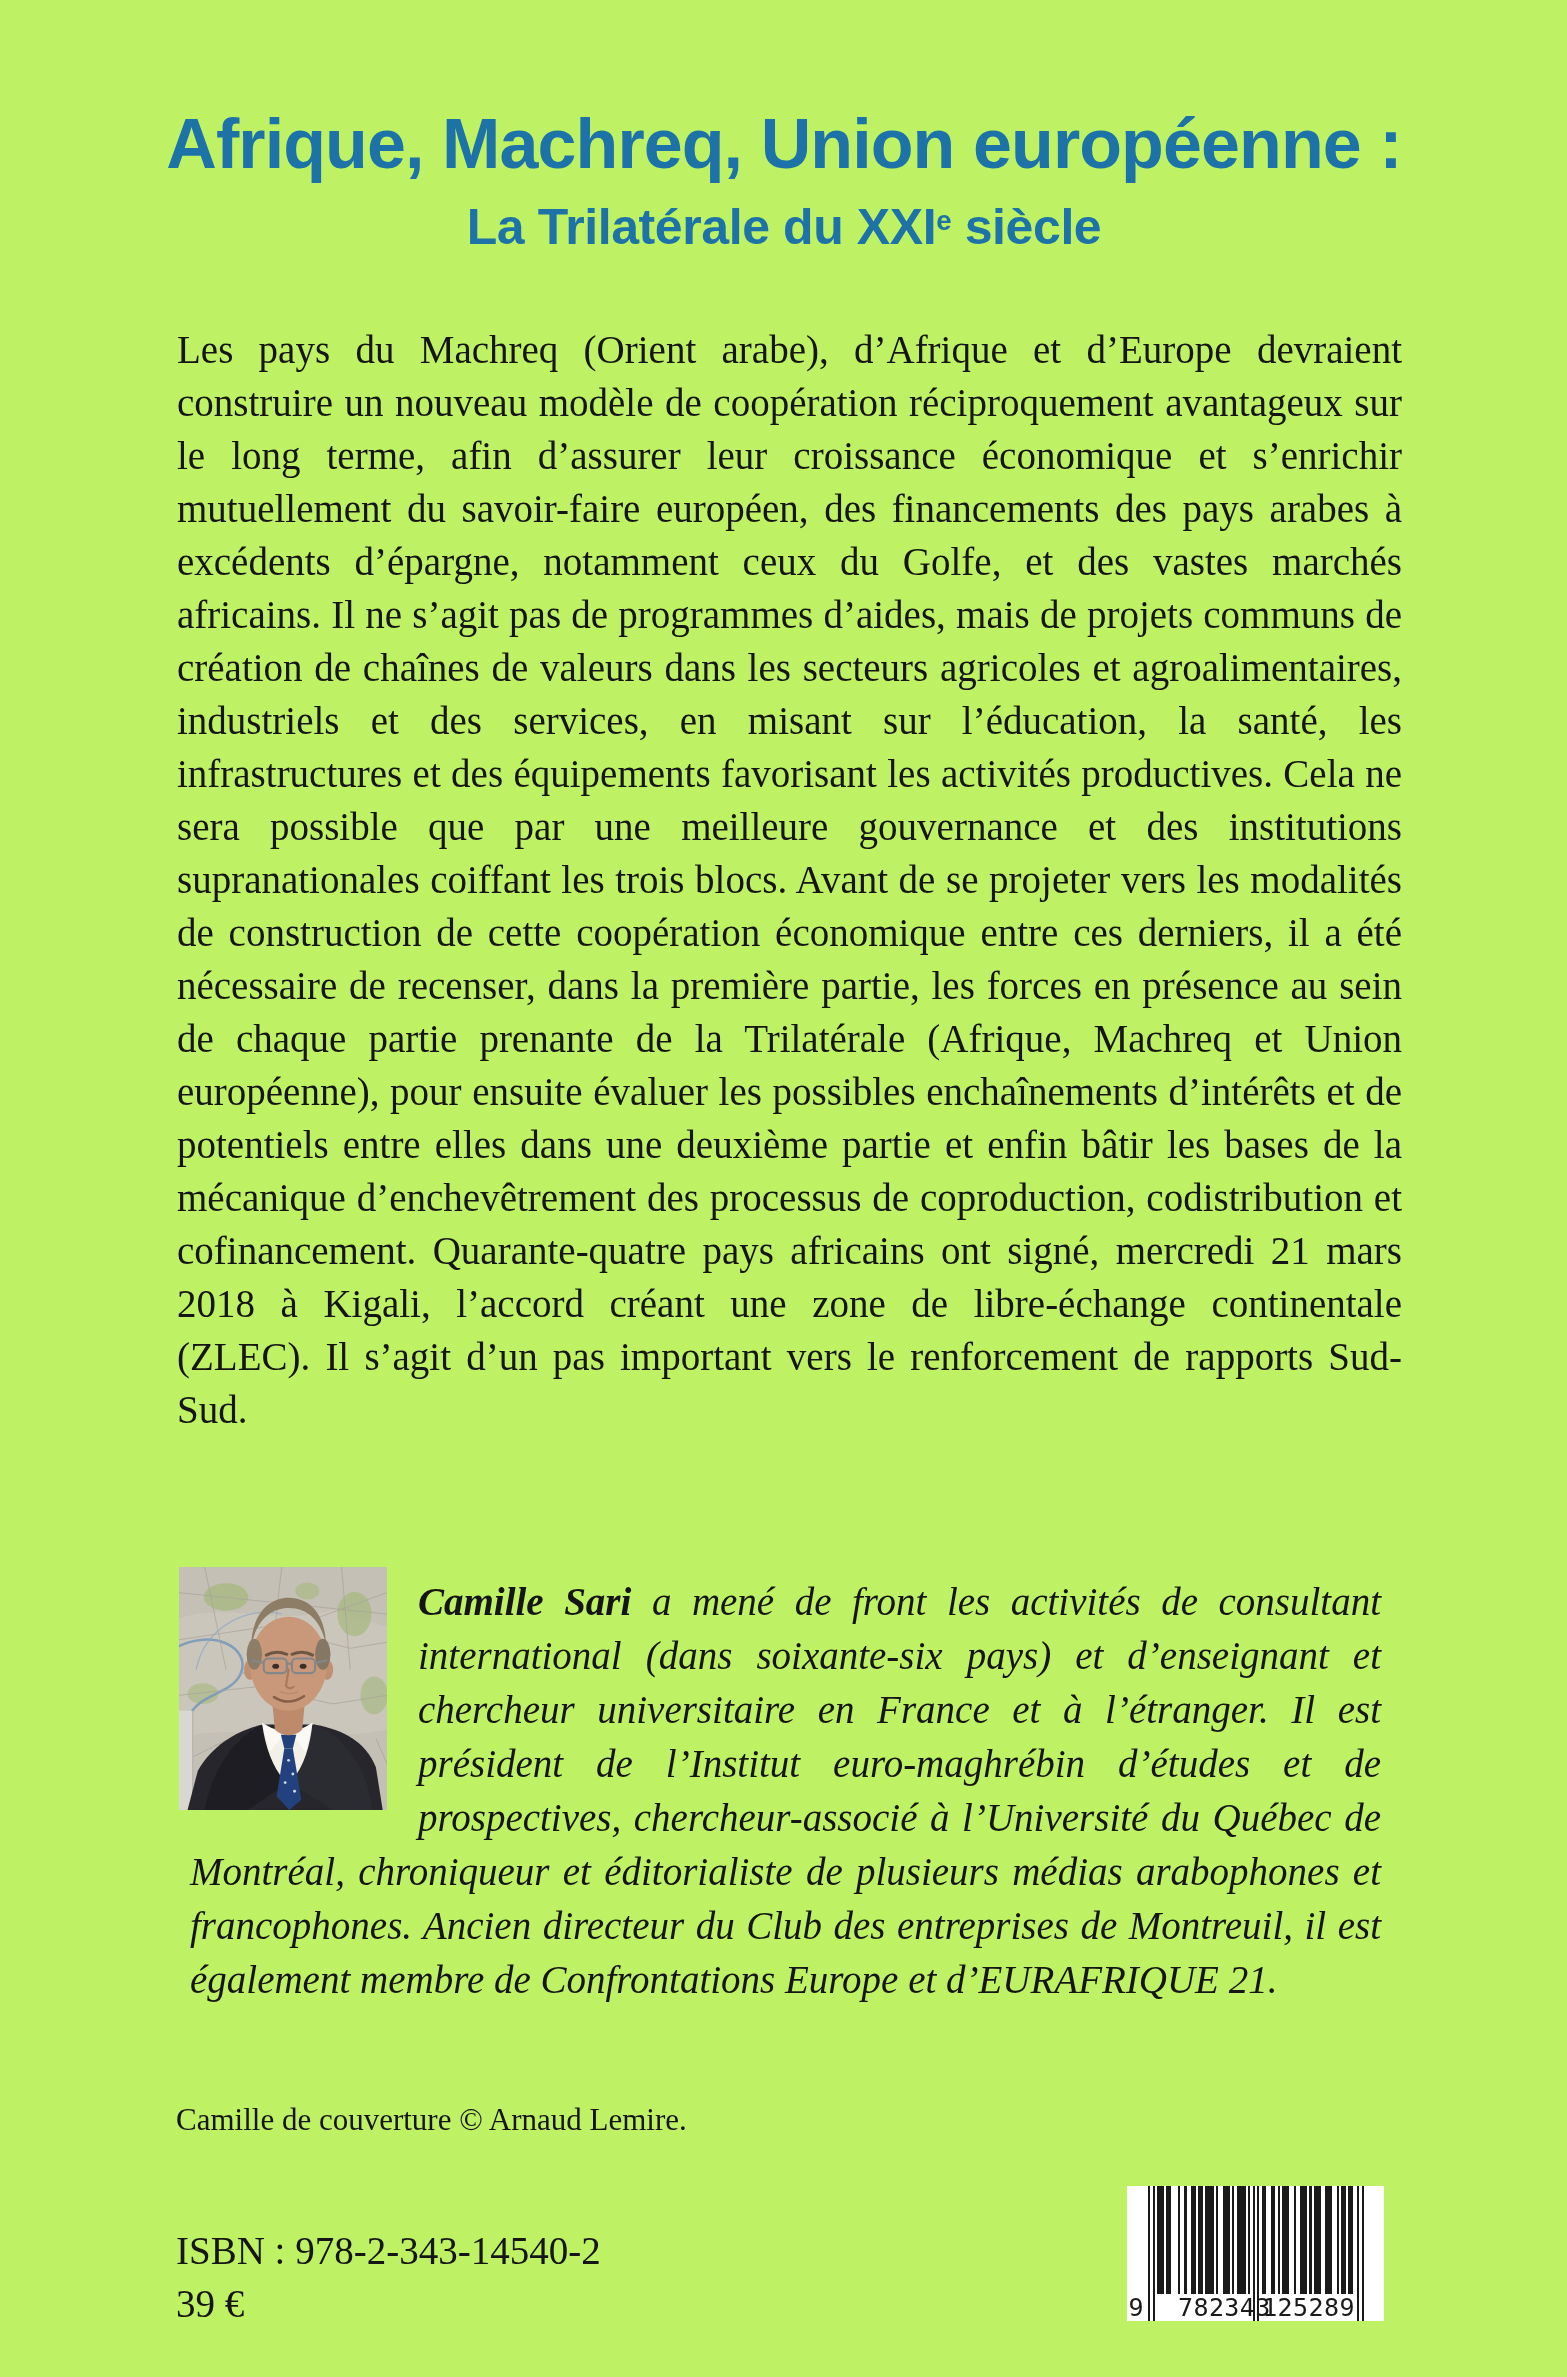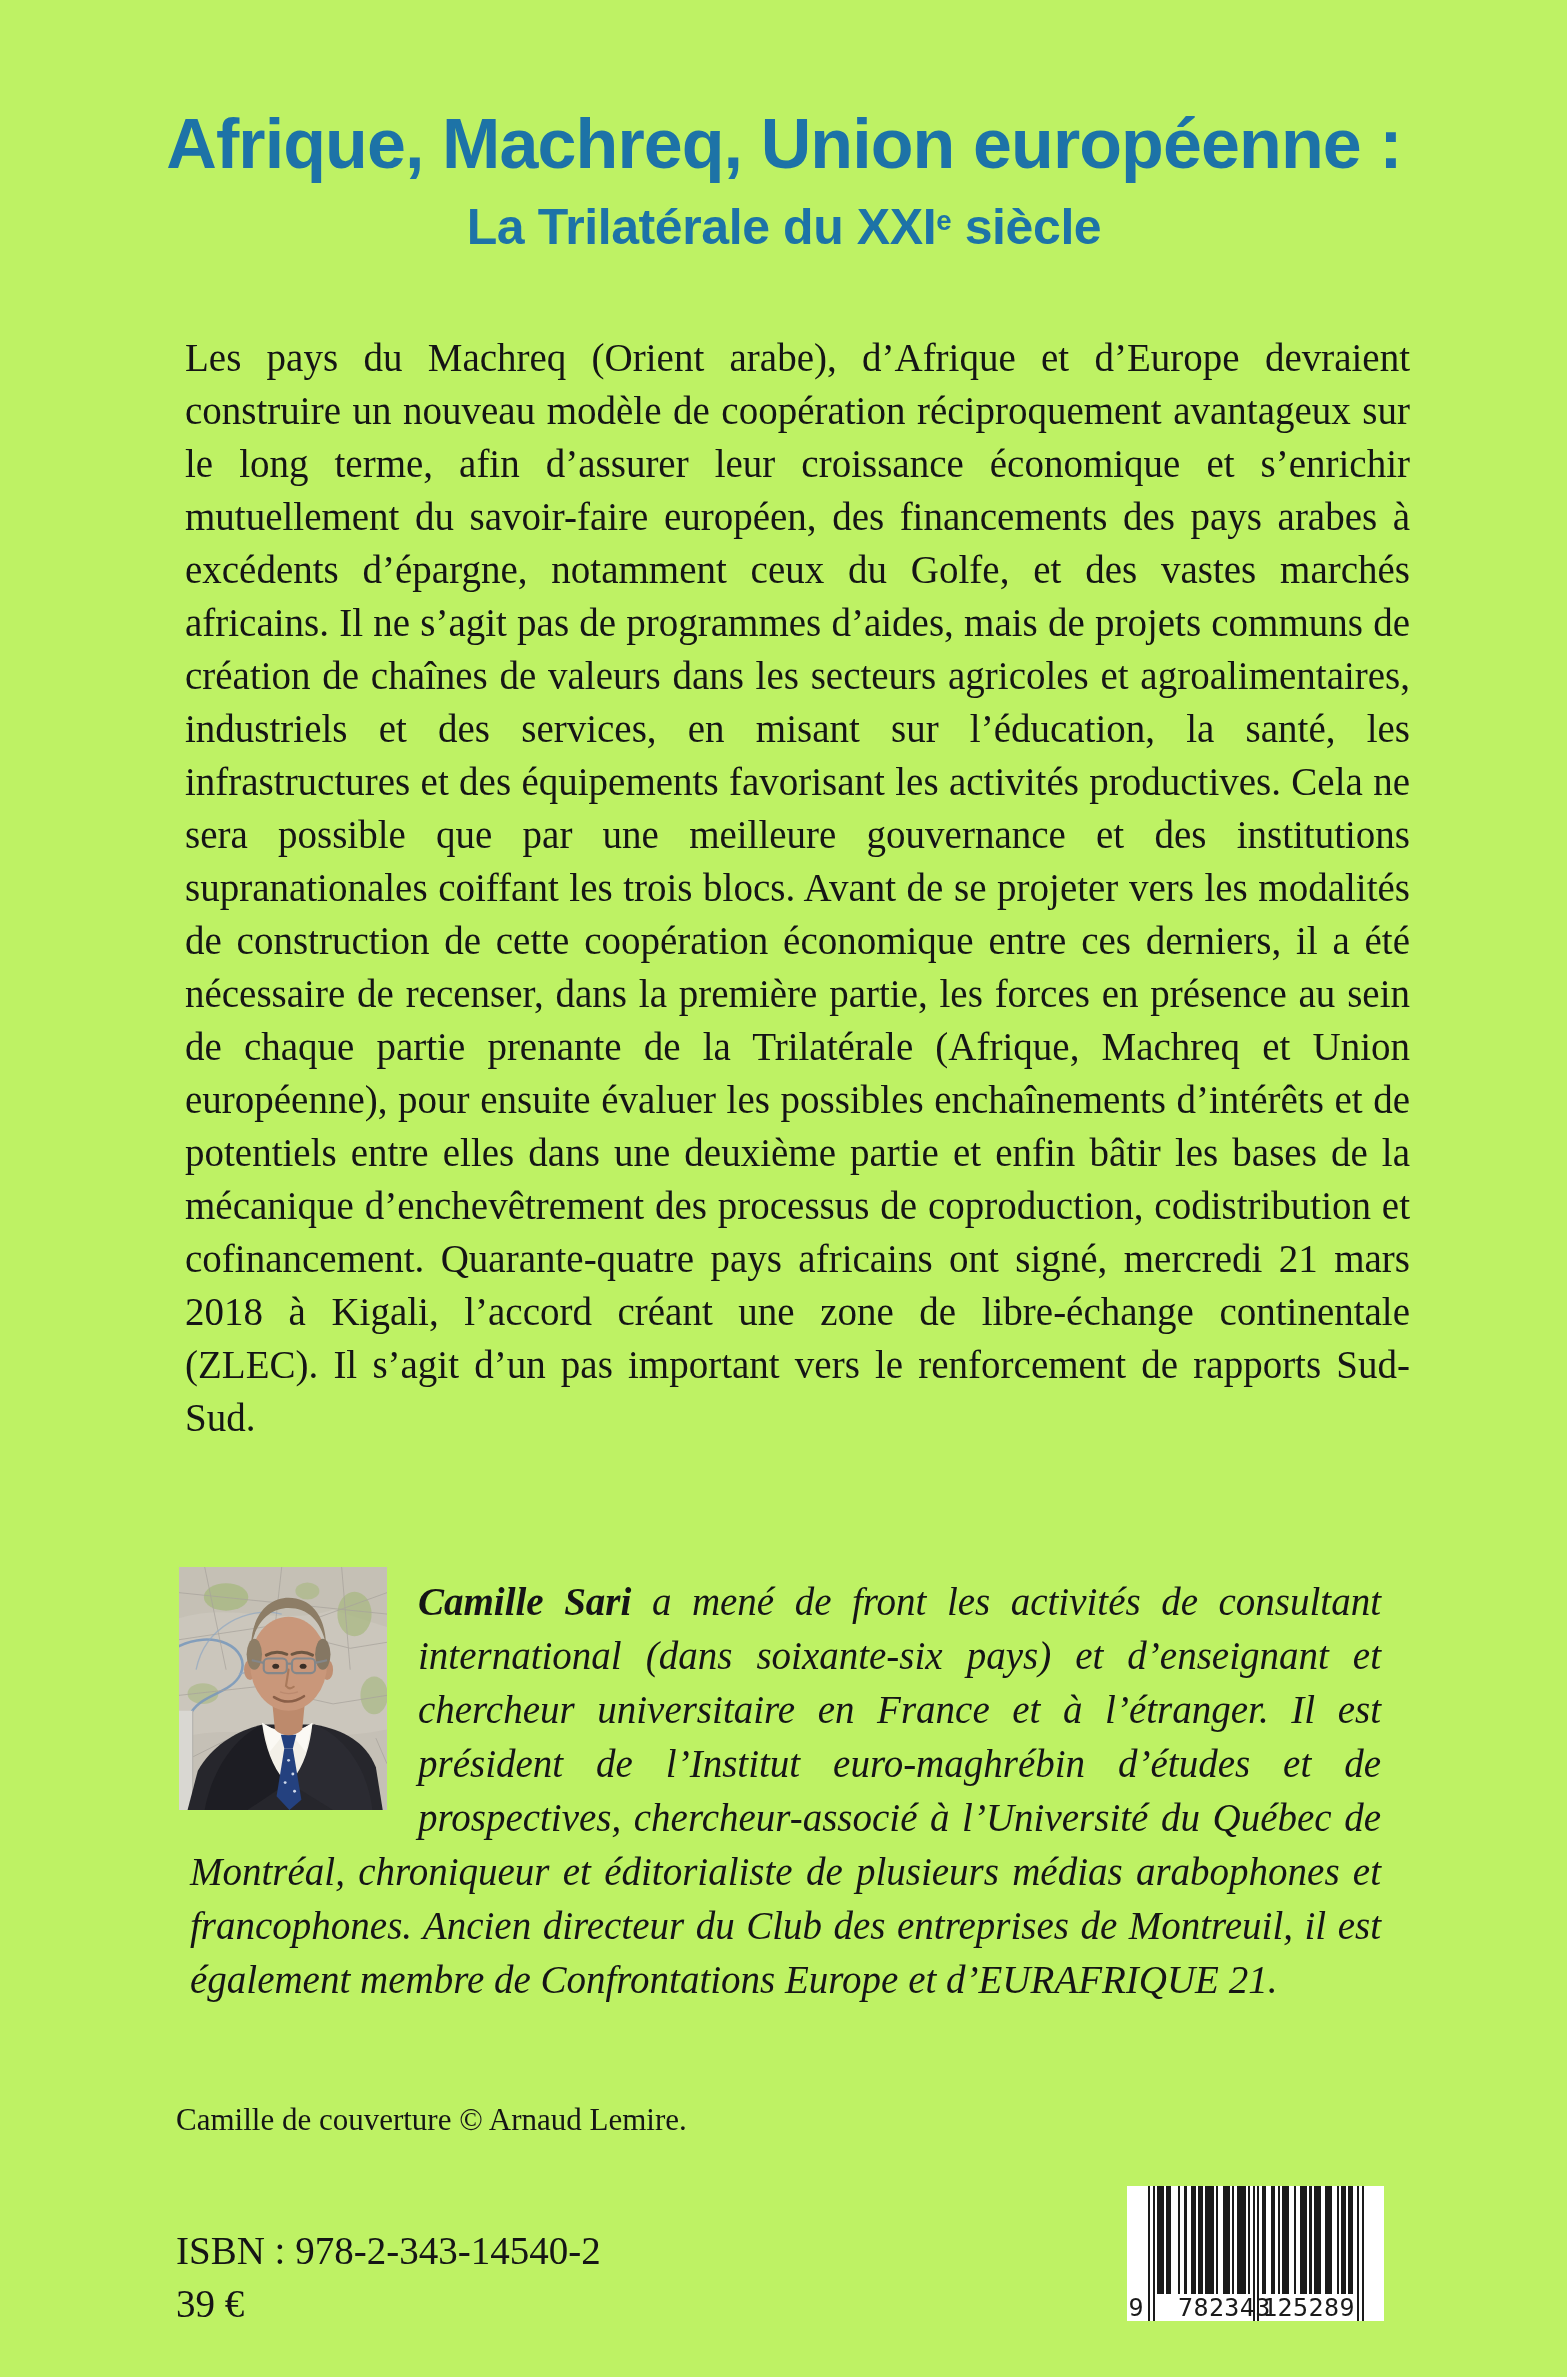--- a/index.html
+++ b/index.html
@@ -5,21 +5,21 @@
   html,body{margin:0;padding:0;background:#ffffff;}
   .page{position:relative;width:1568px;height:2377px;background:#bef264;overflow:hidden;
         font-family:"Liberation Serif", serif;color:#151515;}
   
   .header{position:absolute;top:108px;left:0;width:100%;text-align:center;color:#1d73a7;
           font-family:"Liberation Sans", sans-serif;font-weight:700;}
   .title-main{font-size:70px;line-height:1.05;letter-spacing:-0.9px;margin:0;}
   .title-sub{font-size:50px;line-height:1.05;margin:19px 0 0 0;letter-spacing:-0.4px;}
   .title-sub .sup{font-size:0.55em;vertical-align:0.5em;}
   
-  .synopsis{position:absolute;top:319px;left:173px;width:1225px;margin:12px;
+  .synopsis{position:absolute;top:319px;left:173px;width:1225px;margin:4px;
             font-size:39px;line-height:53px;text-align:justify;}
   
   .bio{position:absolute;top:1558px;left:173px;width:1225px;font-size:39px;line-height:54px;
        text-align:justify;font-style:italic;}
   .bio p{margin:17px;}
   .author-name{font-weight:700;}
   .photo{float:left;width:208px;height:243px;margin:8.6px 31px 8.6px 6px;overflow:hidden;}
   .photo svg{display:block;width:208px;height:243px;}
   
   .credit{position:absolute;top:2101px;left:176px;margin:0;font-size:31px;line-height:1.2;}

